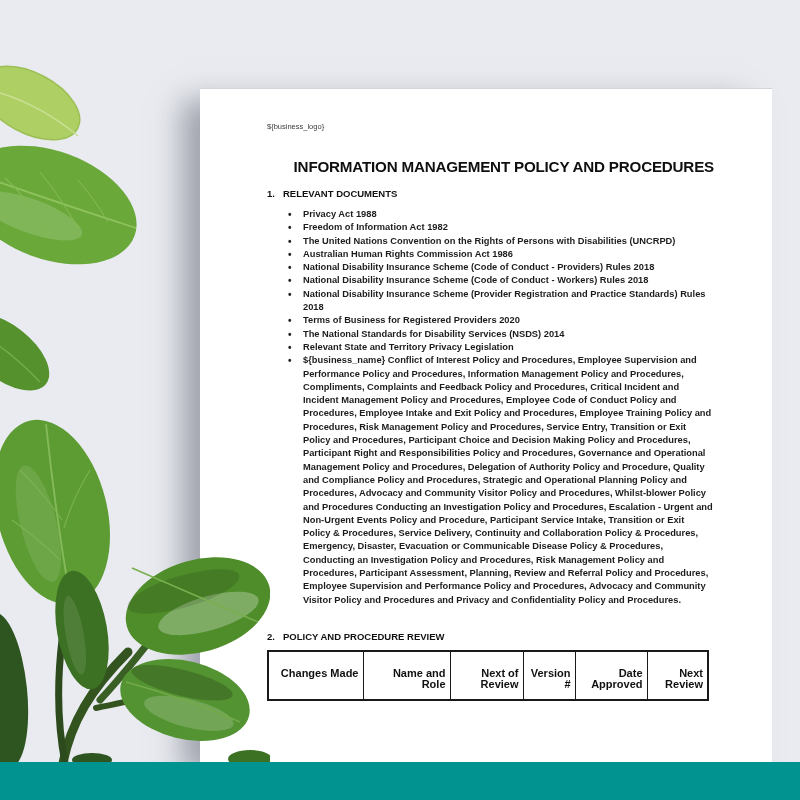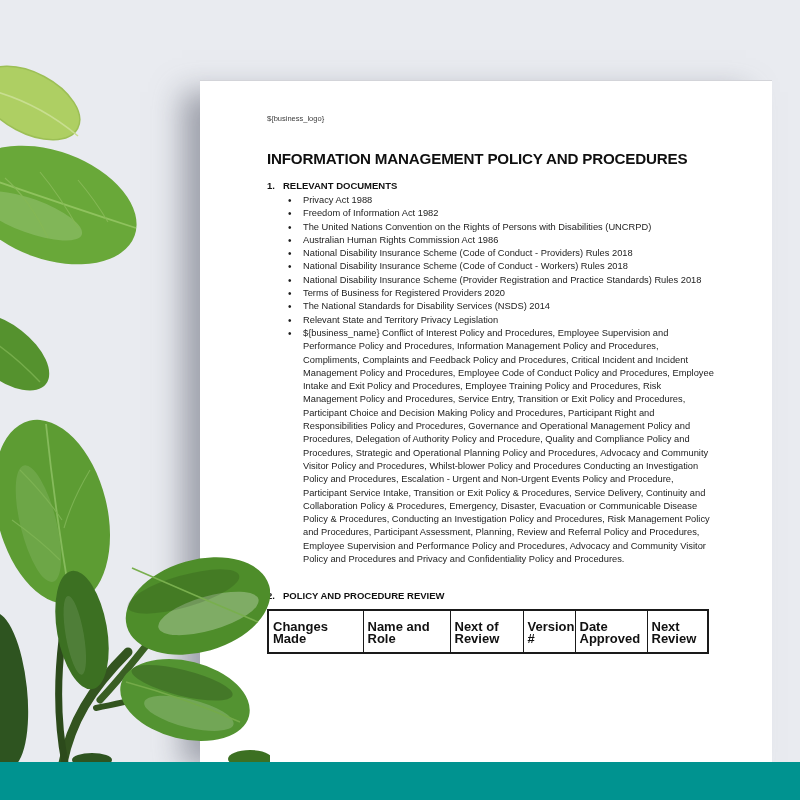--- a/index.html
+++ b/index.html
@@ -6,53 +6,55 @@
   html,body { width:800px; }
   body { font-family:"Liberation Sans", sans-serif; }
 
   .canvas {
     position:relative; width:800px; height:800px;
     background:#e9ebf0; overflow:hidden;
   }
 
   
   .page {
-    position:absolute; left:200px; top:80px;
+    position:absolute; left:200px; top:88px;
     width:572px; height:682px;
     background:#ffffff;
     border-top:1px solid #d3d4d9;
     box-shadow:-22px 8px 28px -4px rgba(96,100,115,0.55);
     padding:33px 58px 0 67px;
     overflow:hidden;
     z-index:2;
     color:#1b1b1b;
   }
 
   .logo-placeholder {
     font-size:7.5px; line-height:9px; color:#3c3c3c;
   }
 
   .doc-title {
     margin-top:27px;
     font-size:15.2px; line-height:17px; font-weight:bold;
     letter-spacing:-0.2px; color:#0f0f0f;
     white-space:nowrap;
+    text-align:right;
   }
 
   .section { margin-top:13px; }
   .section-heading {
     display:flex; font-weight:bold; font-size:9.5px; line-height:12px;
     color:#111;
   }
   .section-heading .num { width:16px; flex:0 0 16px; }
 
   ul.doc-list {
     list-style:none;
-    margin-top:2px;
+    margin-top:8px;
     padding-left:36px;
+    font-weight:bold;
   }
   ul.doc-list li {
     position:relative;
     font-size:9.3px; line-height:13.3px;
     color:#1c1c1c;
   }
   ul.doc-list li::before {
     content:"\2022";
     position:absolute; left:-15px; top:0;
     font-size:10px;
@@ -62,23 +64,23 @@
 
   table.review-table {
     margin-top:7px;
     border-collapse:collapse;
     table-layout:fixed;
     width:440px;
     border:2px solid #1a1a1a;
   }
   table.review-table th {
     border:1px solid #1a1a1a;
-    font-size:13px; line-height:11.5px; font-weight:bold;
-    text-align:left; vertical-align:top;
-    padding:10px 4px 8px 4px;
+    font-size:11px; line-height:11.5px; font-weight:bold;
+    text-align:right; vertical-align:top;
+    padding:16px 4px 8px 4px;
     color:#111;
   }
 
   
   .plant {
     position:absolute; left:0; top:0; width:270px; height:800px;
     z-index:3; pointer-events:none;
   }
 
   

